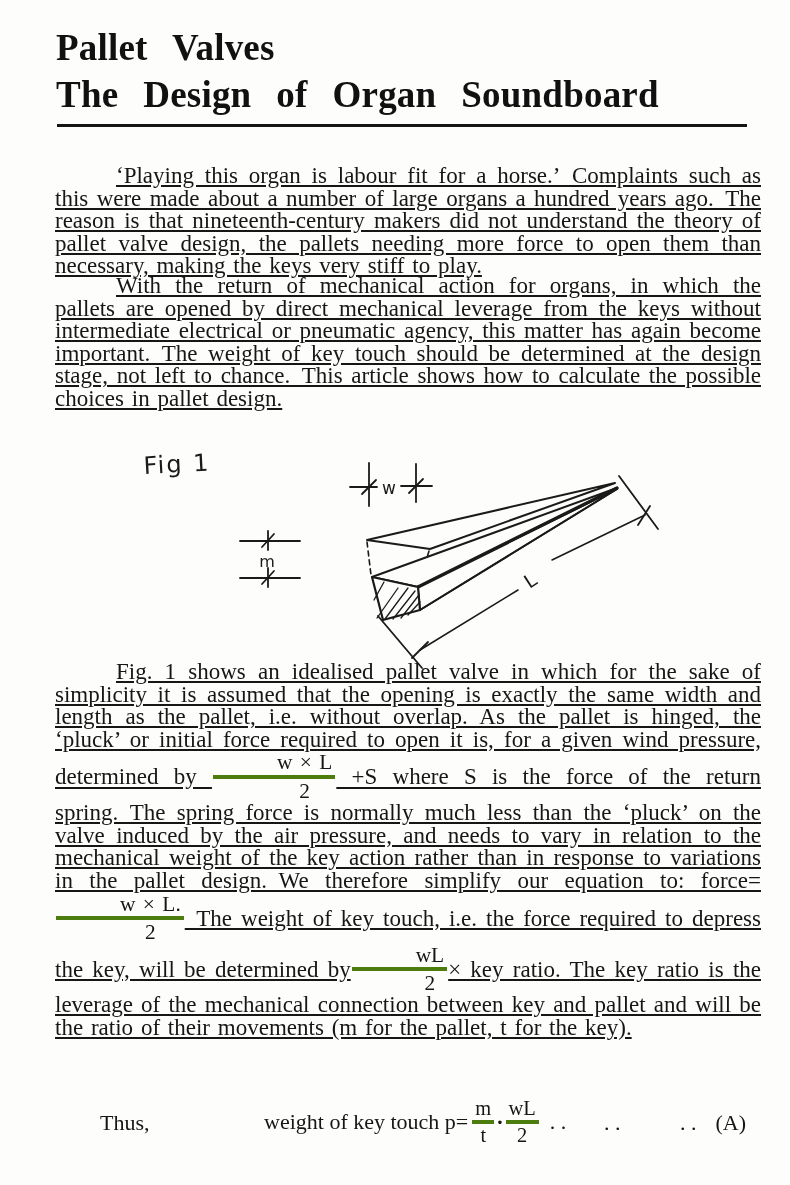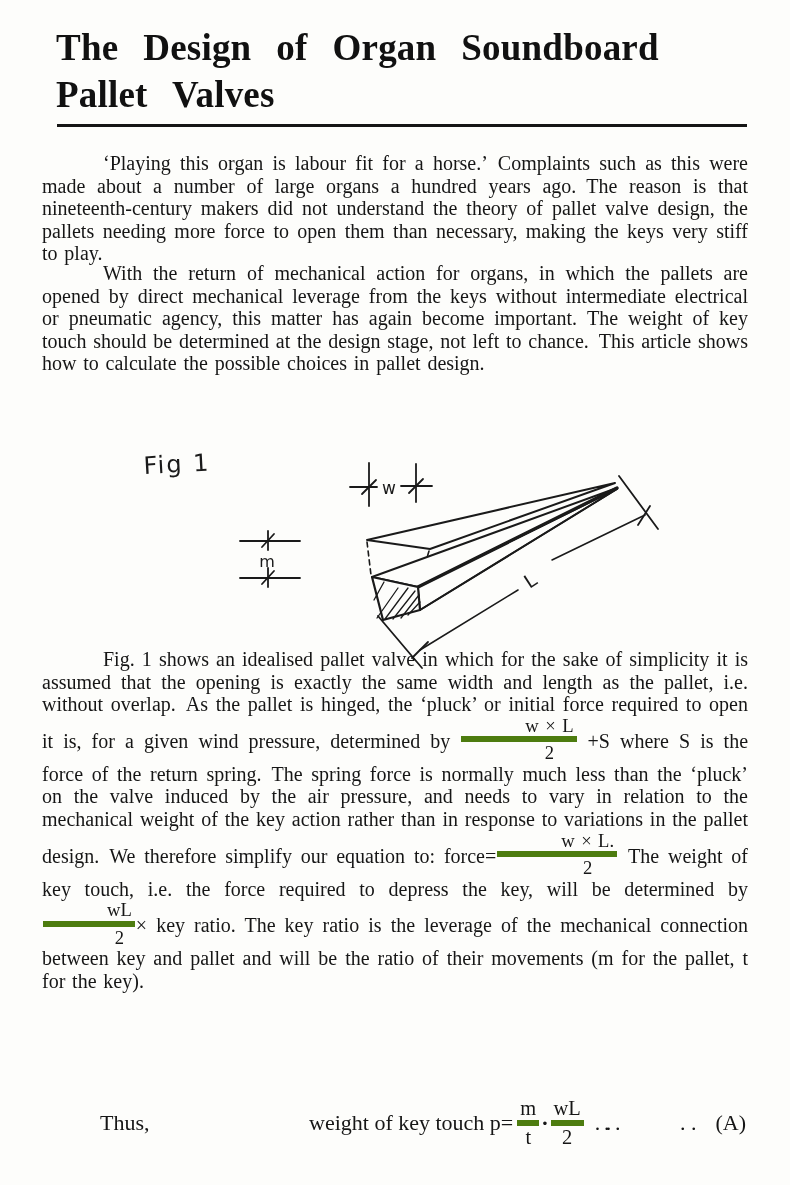--- a/index.html
+++ b/index.html
@@ -16,66 +16,66 @@
     font-size:37px;font-weight:700;line-height:47px;
     word-spacing:0.42em;letter-spacing:0.2px;
     color:#111;
   }
   .title .tline{display:block;}
   .rule{
     position:absolute;left:57px;top:124px;width:690px;height:3px;
     background:#151515;
   }
   .para{
-    position:absolute;left:42px;width:706px;margin:0;
-    font-size:20px;line-height:22.6px;
-    text-align:justify;word-spacing:0.09em;
+    position:absolute;left:42px;width:706px;margin:13px;
+    font-size:23px;line-height:22.6px;
+    text-align:justify;word-spacing:0.09em;text-decoration:underline;
   }
   .indent{text-indent:61px;}
   #p1{top:152px;}
   #p2{top:262px;}
   #p3{top:648px;}
   #closing{top:1108px;text-align:left;}
   .frac{
     display:inline-block;vertical-align:-0.62em;
     text-align:center;font-size:0.93em;line-height:1.05;
     padding:0 1px;
   }
-  .frac .num{display:block;border-bottom:6px solid #4d7c0f;padding:0 3px 1px 3px;}
+  .frac .num{display:block;border-bottom:4px solid #4d7c0f;padding:0 3px 1px 3px;}
   .frac .den{display:block;padding-top:1px;}
   .figure{
     position:absolute;left:100px;top:430px;width:600px;height:250px;
   }
   .figure svg{display:block;}
   .fig-hand{
     font-family:"DejaVu Sans",sans-serif;
     fill:#1a1a1a;
   }
   .eq-row{
     position:absolute;left:42px;top:1096px;width:706px;height:50px;
     font-size:22px;
   }
   .eq-row>span{position:absolute;white-space:nowrap;}
   .eq-thus{left:58px;top:14px;}
-  .eq-main{left:222px;top:2px;display:flex;align-items:center;margin-left:45px;}
+  .eq-main{left:222px;top:2px;display:flex;align-items:center;}
   .eq-main .lead{margin-right:3px;}
   .eq-main .dotsep{padding:0 1px;font-weight:700;}
   .eq-main .dots{margin-left:10px;}
   .eq-dots2{left:562px;top:14px;}
   .eq-dots3{left:638px;top:14px;}
   .eq-label{right:2px;top:14px;}
 </style>
 </head>
 <body>
 
 <div class="page">
 
   <h1 class="title">
+    <span class="tline">Pallet Valves</span>
     <span class="tline">The Design of Organ Soundboard</span>
-    <span class="tline">Pallet Valves</span>
   </h1>
 
   <div class="rule"></div>
 
   <p class="para indent" id="p1">‘Playing this organ is labour fit for a horse.’ Complaints such as this were made about a number of large organs a hundred years ago. The reason is that nineteenth-century makers did not understand the theory of pallet valve design, the pallets needing more force to open them than necessary, making the keys very stiff to play.</p>
 
   <p class="para indent" id="p2">With the return of mechanical action for organs, in which the pallets are opened by direct mechanical leverage from the keys without intermediate electrical or pneumatic agency, this matter has again become important. The weight of key touch should be determined at the design stage, not left to chance. This article shows how to calculate the possible choices in pallet design.</p>
 
   <div class="figure">
     <svg width="600" height="250" viewBox="0 0 600 250" fill="none" stroke="#1a1a1a" stroke-linecap="round" stroke-linejoin="round">

